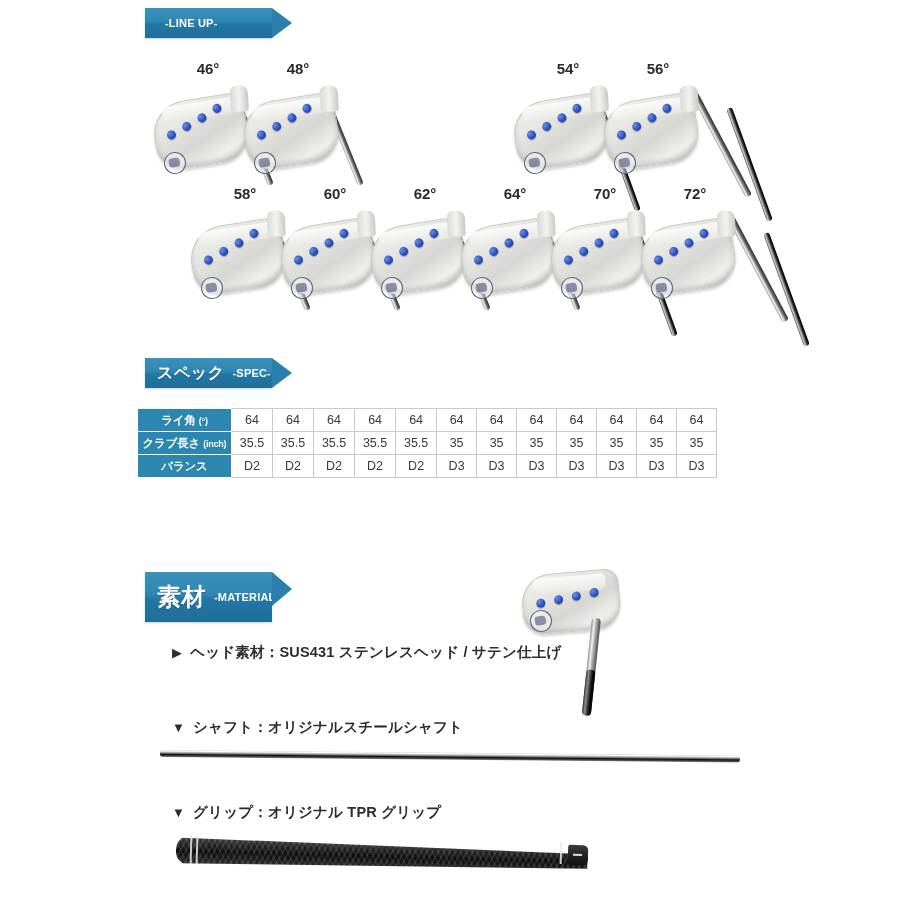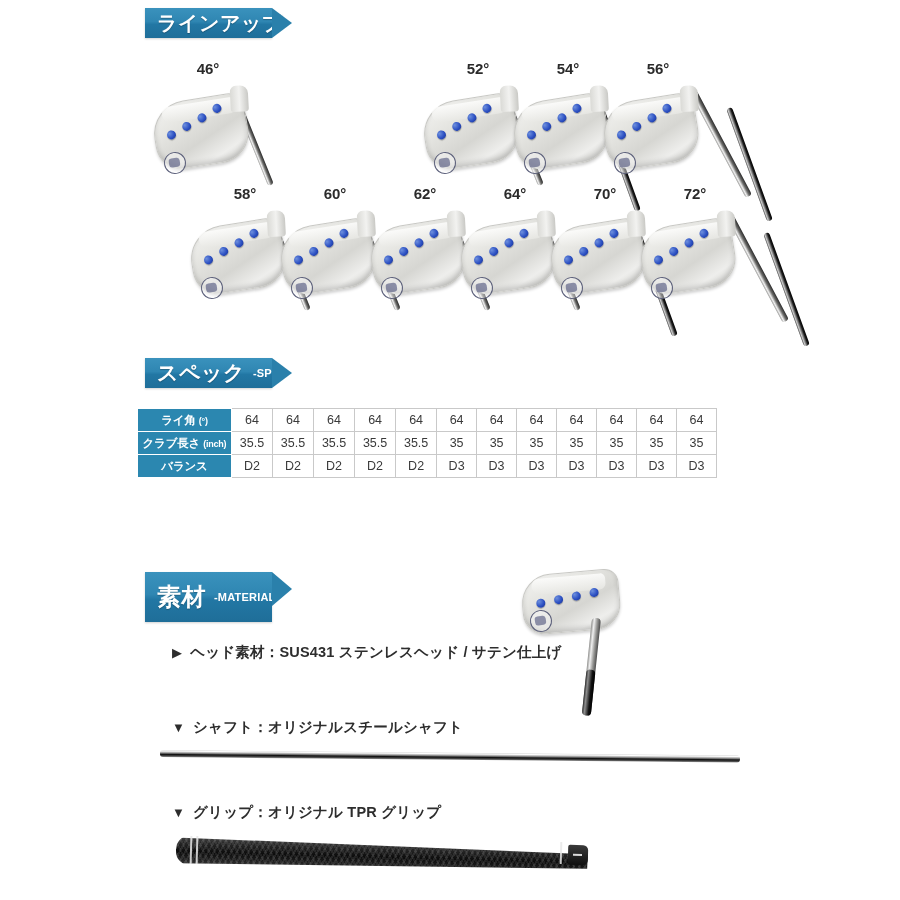--- a/index.html
+++ b/index.html
@@ -47,21 +47,21 @@
     font-size: 11px;
     font-weight: 700;
     margin-left: 8px;
     white-space: nowrap;
     letter-spacing: 0.2px;
   }
 
   #banner-lineup  { left: 145px; top: 8px;   width: 115px; padding-left: 12px; }
   #banner-lineup .banner-jp { font-size: 20px; }
   #banner-spec    { left: 145px; top: 358px; width: 115px; padding-left: 12px; }
-  #banner-spec .banner-jp { font-size: 21px; }
+  #banner-spec .banner-jp { font-size: 16px; }
   #banner-material{ left: 145px; top: 572px; width: 115px; padding-left: 12px; height: 50px; }
   #banner-material::after { border-top-width: 17px; border-bottom-width: 17px; }
   #banner-material .banner-jp { font-size: 24px; }
 
   
   .club-row { position: absolute; left: 0; width: 758px; }
   #club-row-1 { top: 60px; height: 125px; }
   #club-row-2 { top: 185px; height: 125px; margin-left: 37px; }
 
   .club {
@@ -319,21 +319,20 @@
     position: absolute;
     left: 5px; top: 9px;
     width: 9px; height: 2px;
     background: #dcdcdc;
   }
 </style>
 </head>
 <body>
 
 <div class="banner" id="banner-lineup">
-  <span class="banner-jp">ラインアップ</span>
   <span class="banner-en">-LINE UP-</span>
 </div>
 
 <div class="club-row" id="club-row-1">
   <div class="club" style="left:148px;">
     <div class="club-label">46°</div>
     <div class="club-art">
       <div class="shaft" style="left:84px; top:14px; transform: rotate(-22deg);"></div>
       <div class="head">
           <div class="head-top"></div>
@@ -341,22 +340,22 @@
         </div>
       <div class="dots">
           <span class="dot d1"></span>
           <span class="dot d2"></span>
           <span class="dot d3"></span>
           <span class="dot d4"></span>
         </div>
       <div class="brand-badge"></div>
     </div>
   </div>
-  <div class="club" style="left:418px;">
-    <div class="club-label">52°</div>
+  <div class="club" style="left:238px;">
+    <div class="club-label">48°</div>
     <div class="club-art">
       <div class="shaft" style="left:84px; top:14px; transform: rotate(-22deg);"></div>
       <div class="head">
           <div class="head-top"></div>
           <div class="hosel"></div>
         </div>
       <div class="dots">
           <span class="dot d1"></span>
           <span class="dot d2"></span>
           <span class="dot d3"></span>

